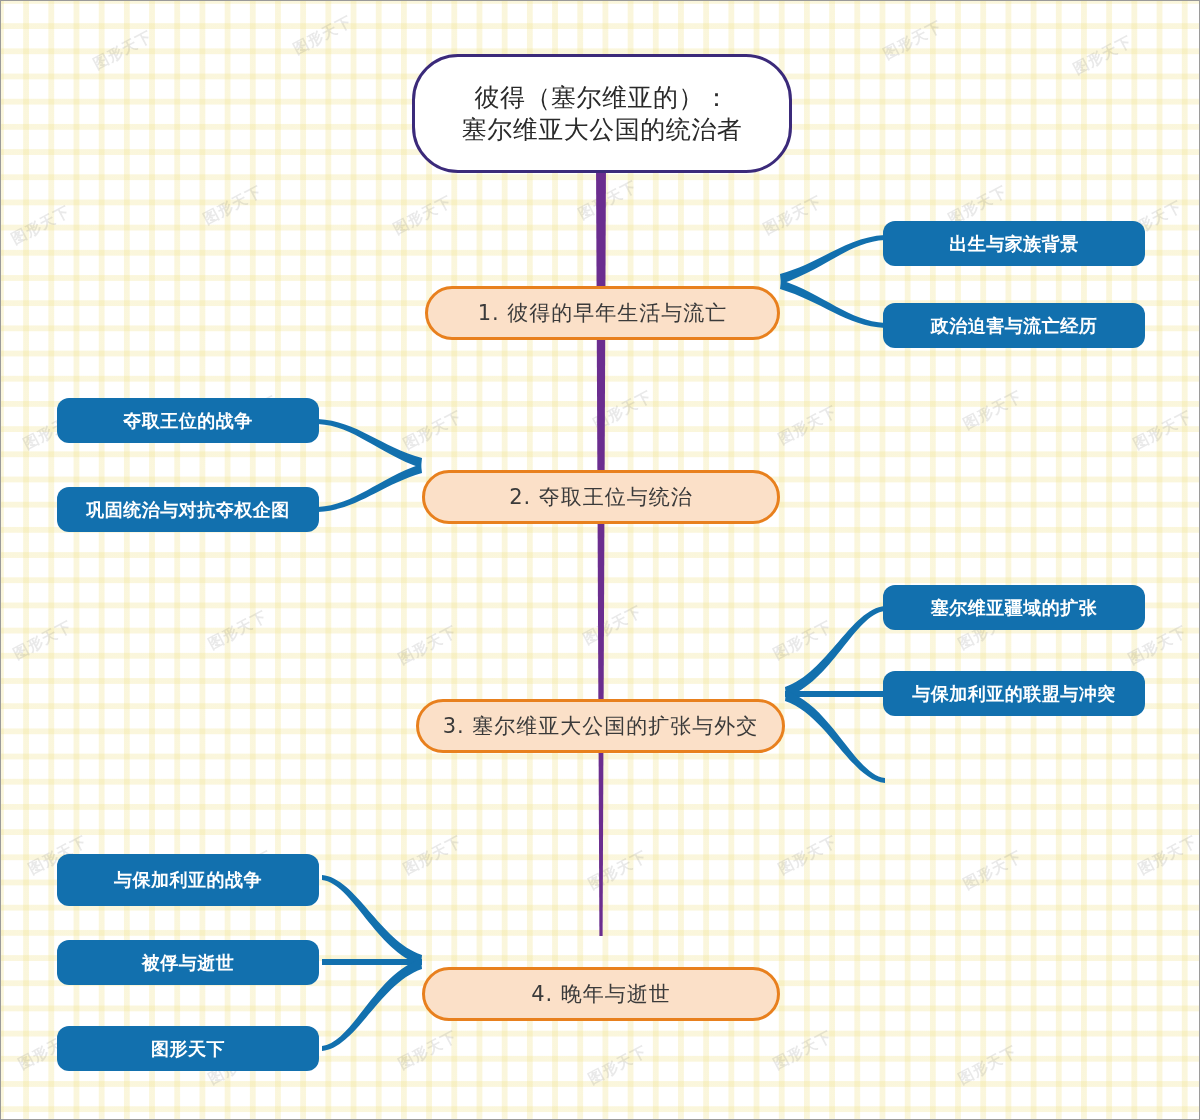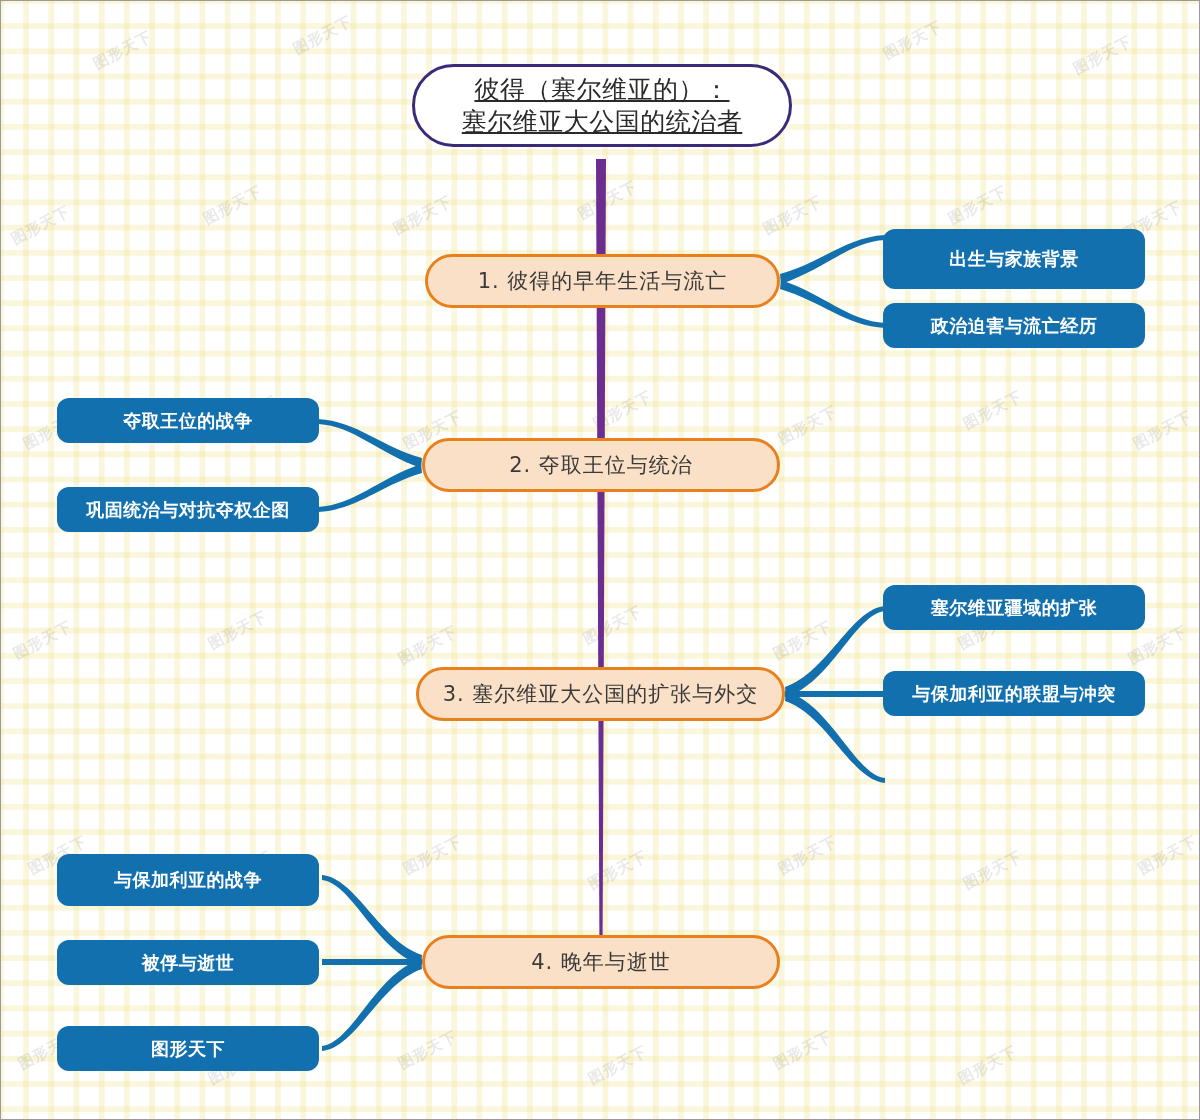--- a/index.html
+++ b/index.html
@@ -76,20 +76,21 @@
 
   .branch {
     border: 3px solid #e8801e;
     background: #fbe0c8;
     border-radius: 30px;
     color: #3a3a3a;
     font-size: 21px;
     font-weight: 400;
     font-family: "DejaVu Sans", "Liberation Sans", sans-serif;
     letter-spacing: 1px;
+    margin-top: 32px;
   }
 
   .leaf {
     background: #1270ae;
     border-radius: 12px;
     color: #ffffff;
     font-size: 18px;
     font-weight: 700;
     font-family: "DejaVu Sans", "Liberation Sans", sans-serif;
     letter-spacing: 0.5px;
@@ -156,25 +157,25 @@
 
     <path fill="#1270ae" d="M 784,686  C 826,672 850,608 884,605  L 884,610  C 854,613 830,682 785,696 Z"></path>
     <path fill="#1270ae" d="M 784,690  L 884,690  L 884,696  L 784,696 Z"></path>
     <path fill="#1270ae" d="M 785,690  C 830,704 854,774 884,777  L 884,782  C 850,779 826,714 784,700 Z"></path>
 
     <path fill="#1270ae" d="M 421,954  C 379,940 355,877 321,874  L 321,879  C 351,882 375,950 420,964 Z"></path>
     <path fill="#1270ae" d="M 421,958  L 321,958  L 321,964  L 421,964 Z"></path>
     <path fill="#1270ae" d="M 420,958  C 375,972 351,1042 321,1045  L 321,1050  C 355,1047 379,982 421,968 Z"></path>
   </svg>
 
-  <div class="node root" style="left:411px; top:63px; width:380px; height:83px;text-decoration:underline;">彼得（塞尔维亚的）：
+  <div class="node root" style="left:411px; top:53px; width:380px; height:119px;">彼得（塞尔维亚的）：
 塞尔维亚大公国的统治者</div>
 
   <div class="node branch" style="left:424px; top:253px; width:355px; height:54px;">1.  彼得的早年生活与流亡</div>
-  <div class="node leaf" style="left:882px; top:228px; width:262px; height:60px;">出生与家族背景</div>
+  <div class="node leaf" style="left:882px; top:220px; width:262px; height:45px;">出生与家族背景</div>
   <div class="node leaf" style="left:882px; top:302px; width:262px; height:45px;">政治迫害与流亡经历</div>
 
   <div class="node branch" style="left:421px; top:437px; width:358px; height:54px;">2.  夺取王位与统治</div>
   <div class="node leaf" style="left:56px; top:397px; width:262px; height:45px;">夺取王位的战争</div>
   <div class="node leaf" style="left:56px; top:486px; width:262px; height:45px;">巩固统治与对抗夺权企图</div>
 
   <div class="node branch" style="left:415px; top:666px; width:369px; height:54px;">3.  塞尔维亚大公国的扩张与外交</div>
   <div class="node leaf" style="left:882px; top:584px; width:262px; height:45px;">塞尔维亚疆域的扩张</div>
   <div class="node leaf" style="left:882px; top:670px; width:262px; height:45px;text-align:right;">与保加利亚的联盟与冲突</div>
 

